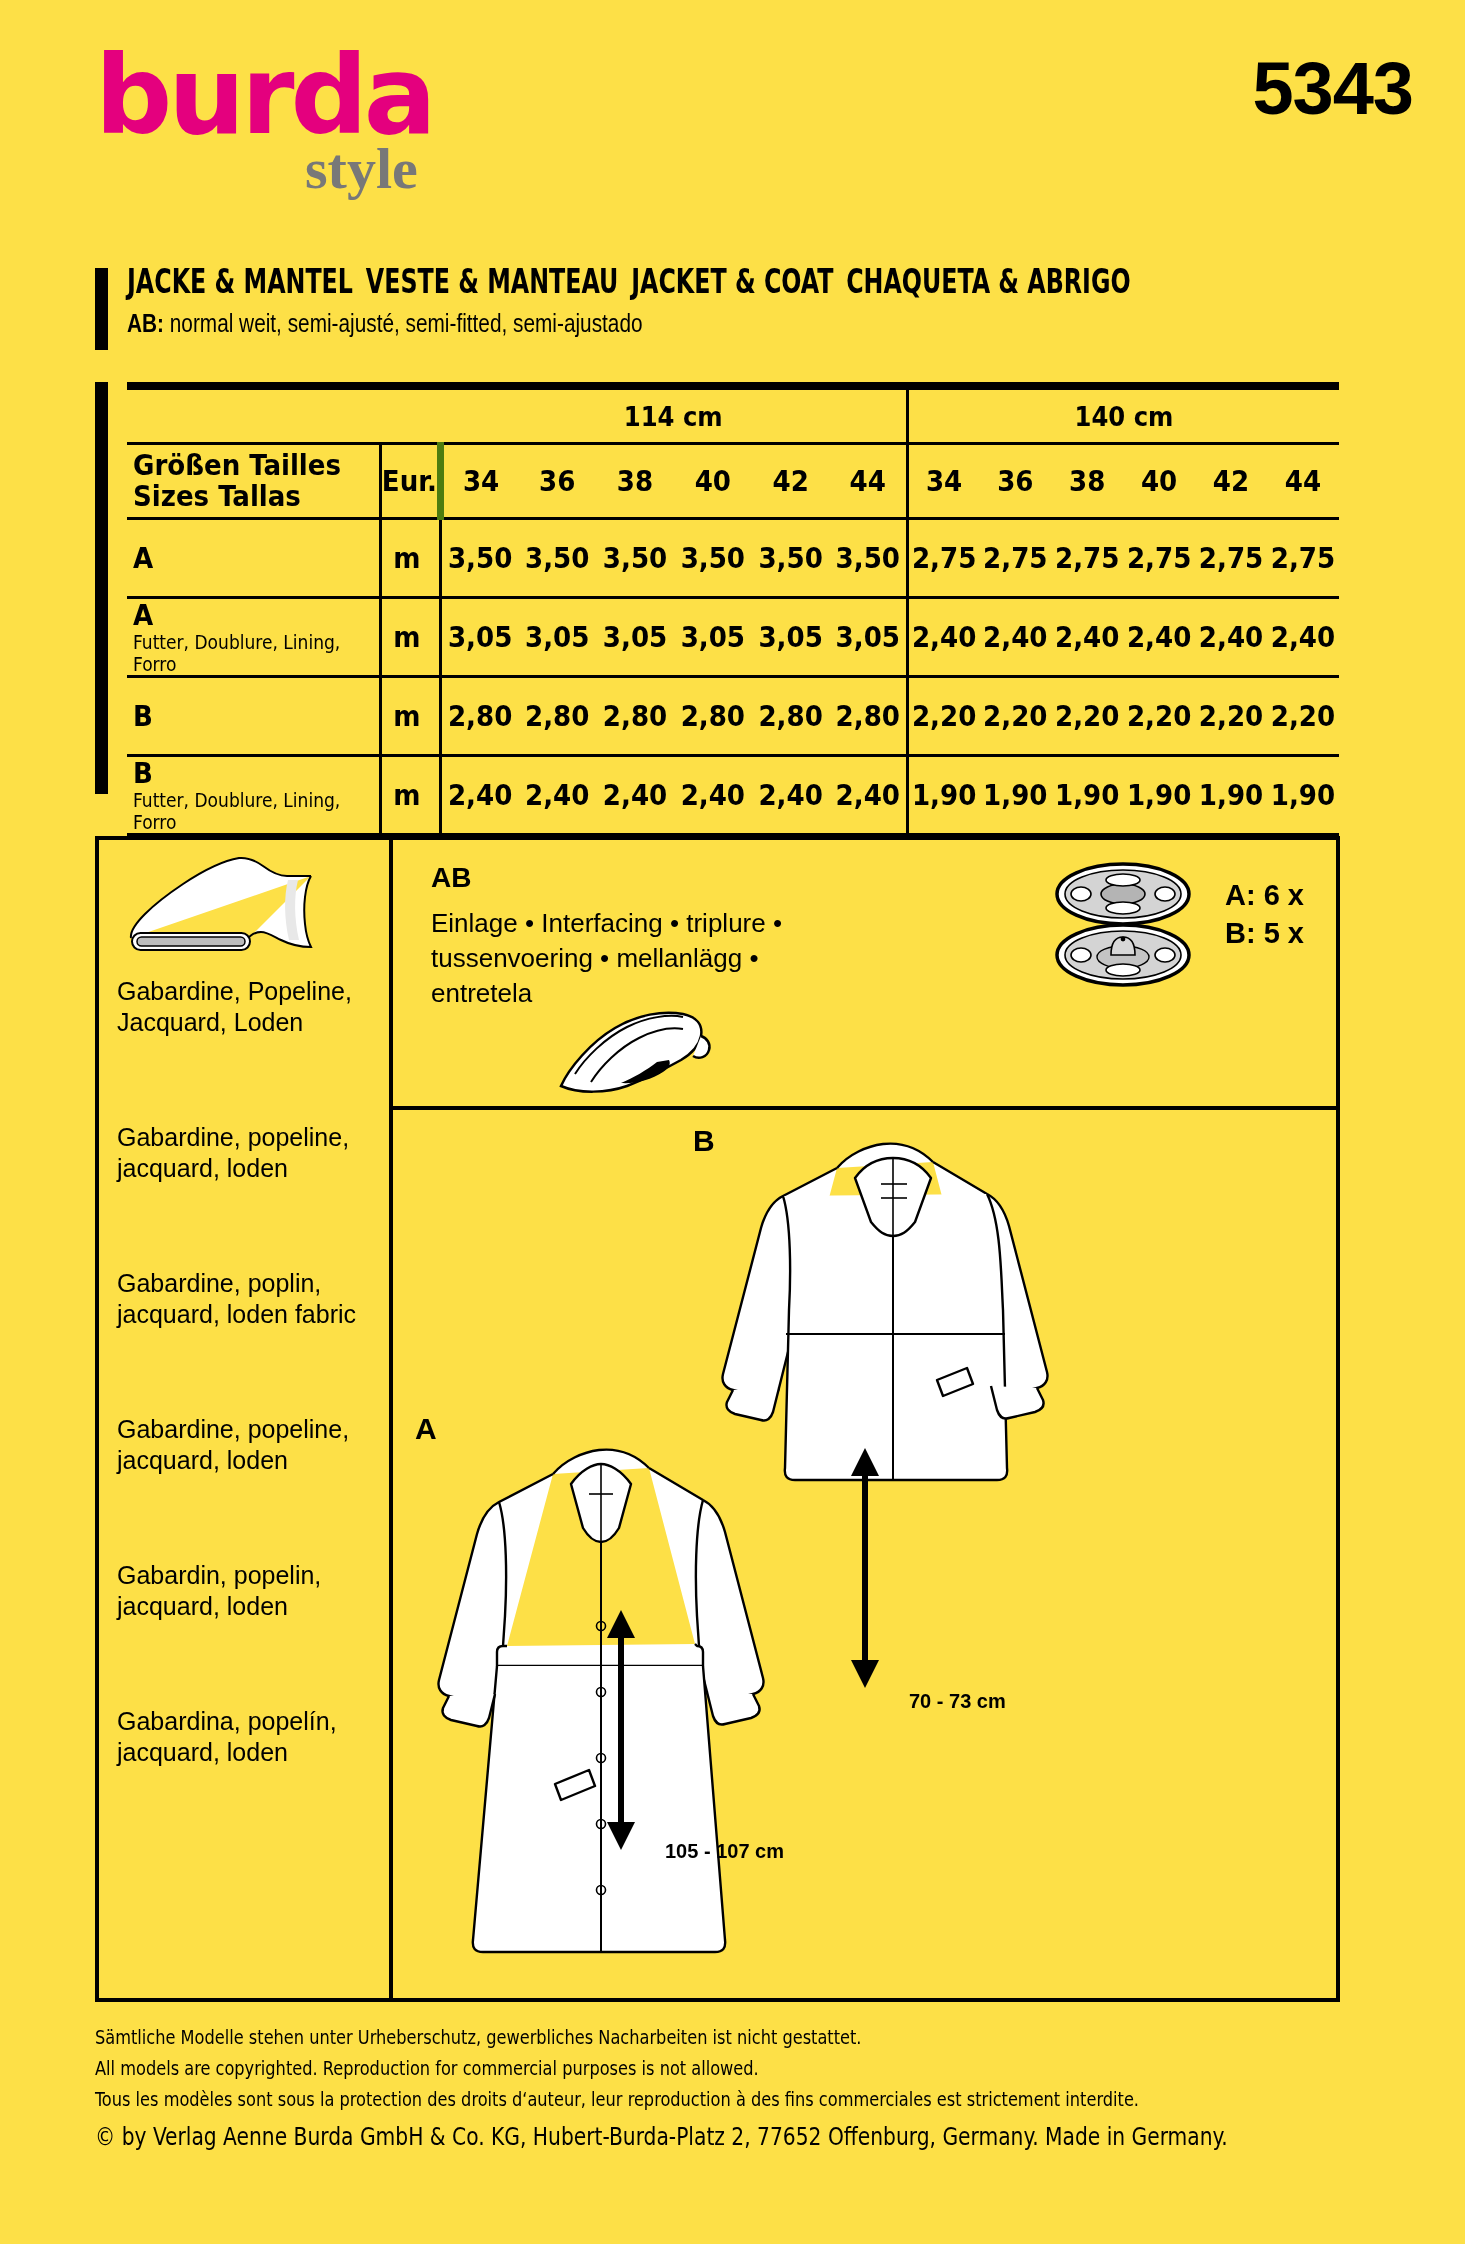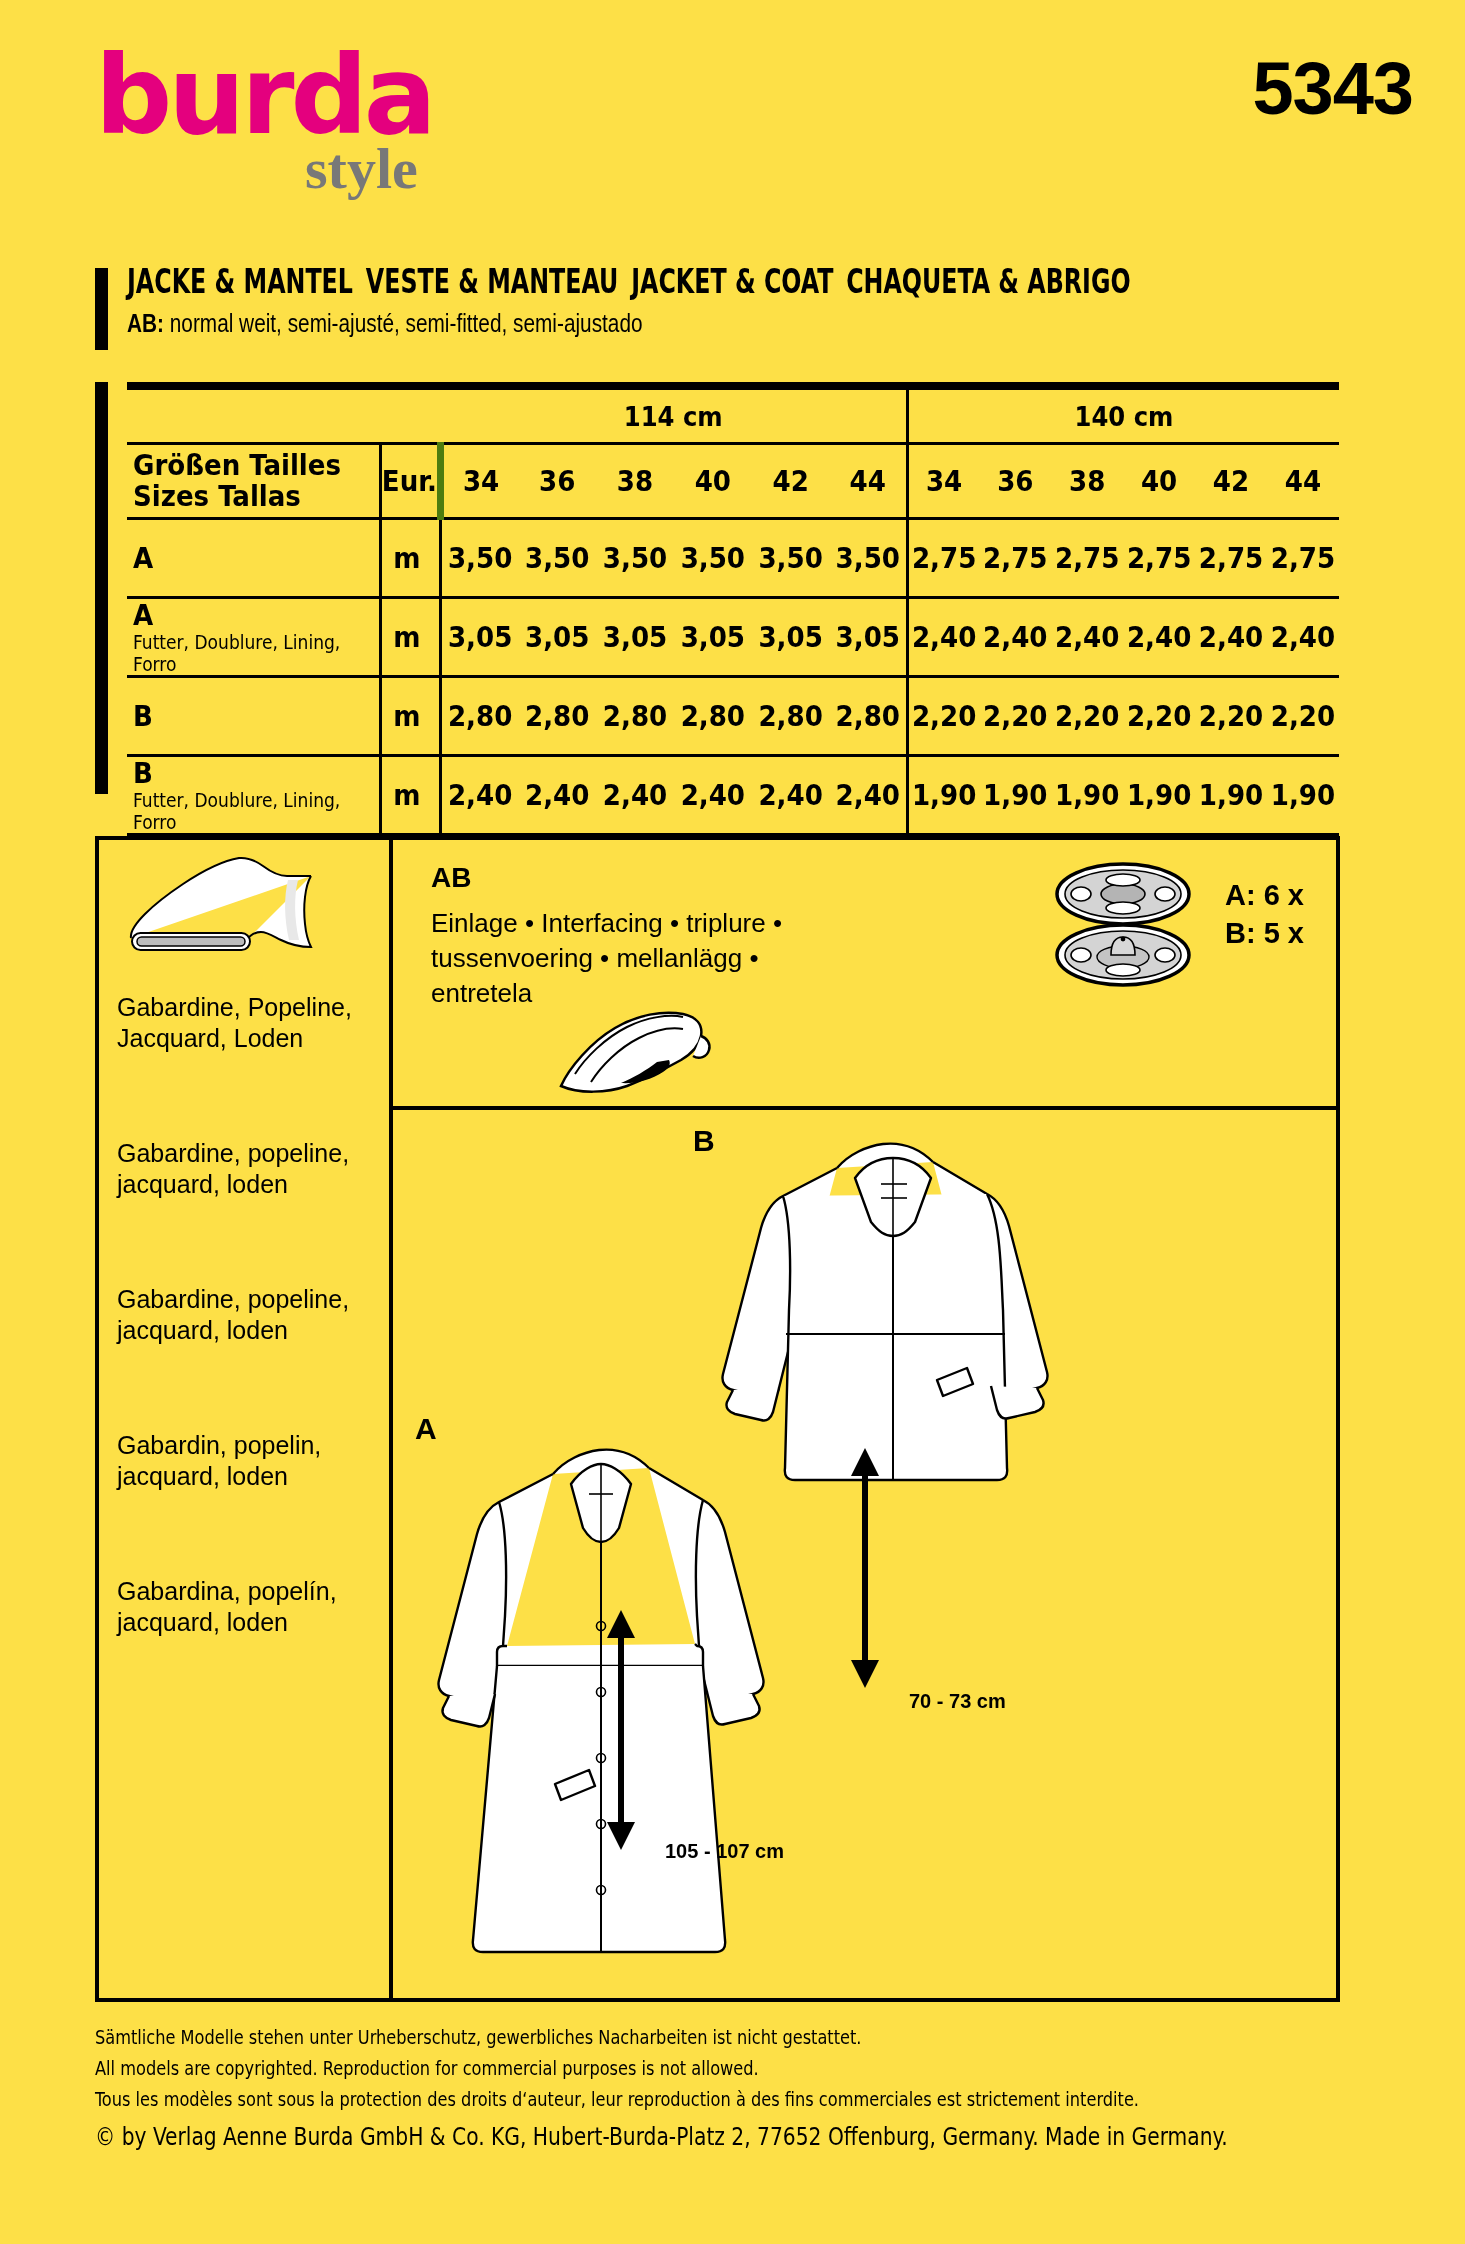--- a/index.html
+++ b/index.html
@@ -91,21 +91,21 @@
   .panel{
     position:absolute;left:95px;top:836px;width:1245px;height:1166px;
     border:4px solid #000;box-sizing:border-box;
   }
   .panel .vdiv{position:absolute;left:290px;top:0;width:4px;height:1158px;background:#000;}
   .panel .hdiv{position:absolute;left:290px;top:266px;width:951px;height:4px;background:#000;}
 
   
   .fabric-col{position:absolute;left:0;top:0;width:290px;height:1158px;}
   .bolt{position:absolute;left:24px;top:12px;width:200px;height:105px;}
-  .fabric-list{position:absolute;left:18px;top:152px;width:262px;}
+  .fabric-list{position:absolute;left:18px;top:136px;width:262px;}
   .fabric-item{
     font-size:25px;line-height:31px;height:146px;
     font-family:"Liberation Sans",sans-serif;
   }
 
   
   .interfacing{position:absolute;left:300px;top:0;width:945px;height:266px;}
   .if-title{position:absolute;left:32px;top:22px;font-weight:bold;font-size:28px;}
   .if-text{position:absolute;left:32px;top:66px;width:380px;font-size:26px;line-height:35px;}
   .iron{position:absolute;left:152px;top:158px;width:200px;height:100px;}
@@ -273,20 +273,21 @@
       <svg class="bolt" viewBox="0 0 200 105">
         <path d="M8 86 C6 74 30 52 60 32 C84 16 104 8 116 6 C126 5 133 9 140 14 C148 20 156 24 164 24 L188 24 L188 24" fill="#fff" stroke="#000" stroke-width="2"></path>
         <path d="M188 24 C182 34 180 54 182 72 C183 82 185 89 188 95 C176 95 166 92 158 88 C150 84 144 80 138 80 C131 80 126 84 122 90" fill="#fff" stroke="#000" stroke-width="2"></path>
         <path d="M165 28 C161 44 161 66 166 88 L176 88 C171 66 171 44 175 28 Z" fill="#e8e8e8" stroke="none"></path>
         <rect x="9" y="81" width="118" height="17" rx="8.5" fill="#fff" stroke="#000" stroke-width="2"></rect>
         <rect x="14" y="85" width="108" height="9" rx="4.5" fill="#bdbdbd" stroke="#000" stroke-width="1.5"></rect>
       </svg>
       <div class="fabric-list" id="fabric-list">
           <div class="fabric-item">Gabardine, Popeline,<br>Jacquard, Loden</div>
           <div class="fabric-item">Gabardine, popeline,<br>jacquard, loden</div>
+          <div class="fabric-item">Gabardine, poplin,<br>jacquard, loden fabric</div>
           <div class="fabric-item">Gabardine, popeline,<br>jacquard, loden</div>
           <div class="fabric-item">Gabardin, popelin,<br>jacquard, loden</div>
           <div class="fabric-item">Gabardina, popelín,<br>jacquard, loden</div>
         </div>
     </div>
 
     <div class="interfacing">
       <div class="if-title">AB</div>
       <div class="if-text" id="if-text">Einlage • Interfacing • triplure •<br>tussenvoering • mellanlägg •<br>entretela</div>
 

